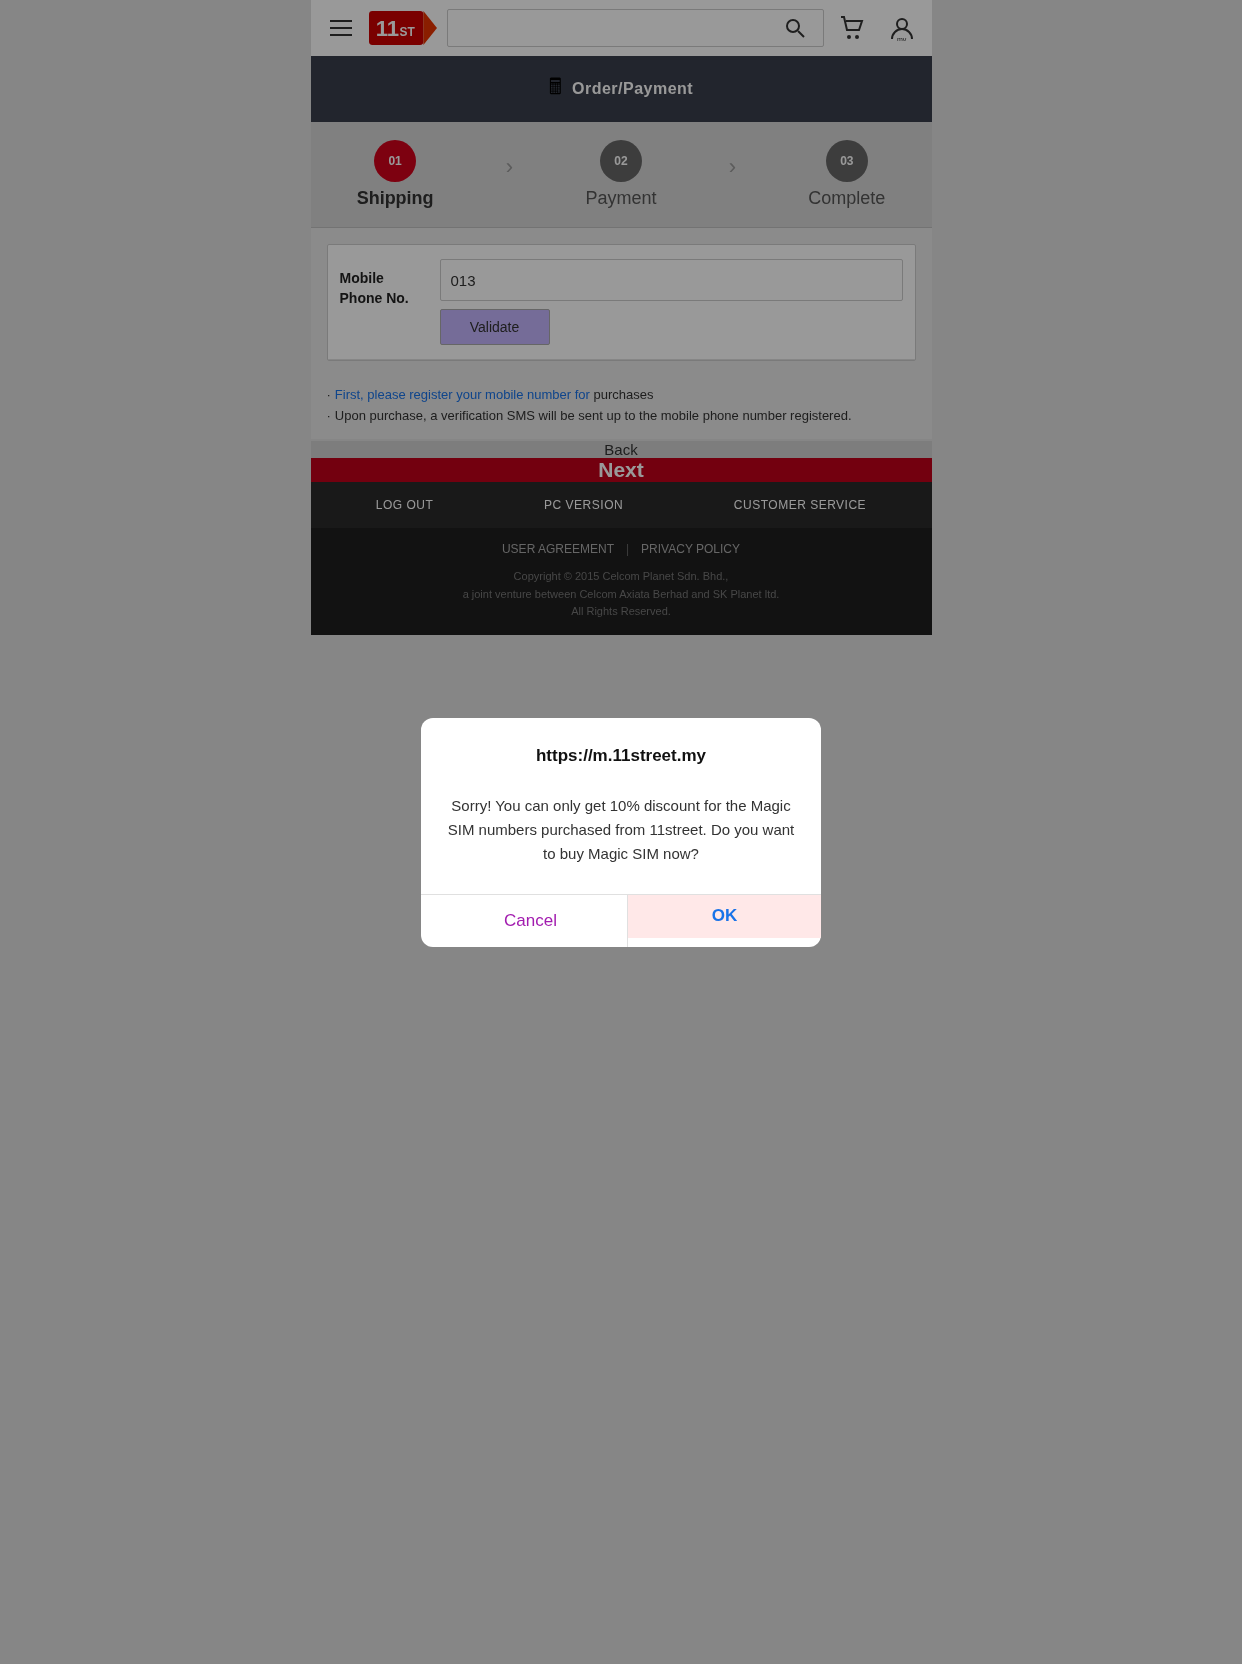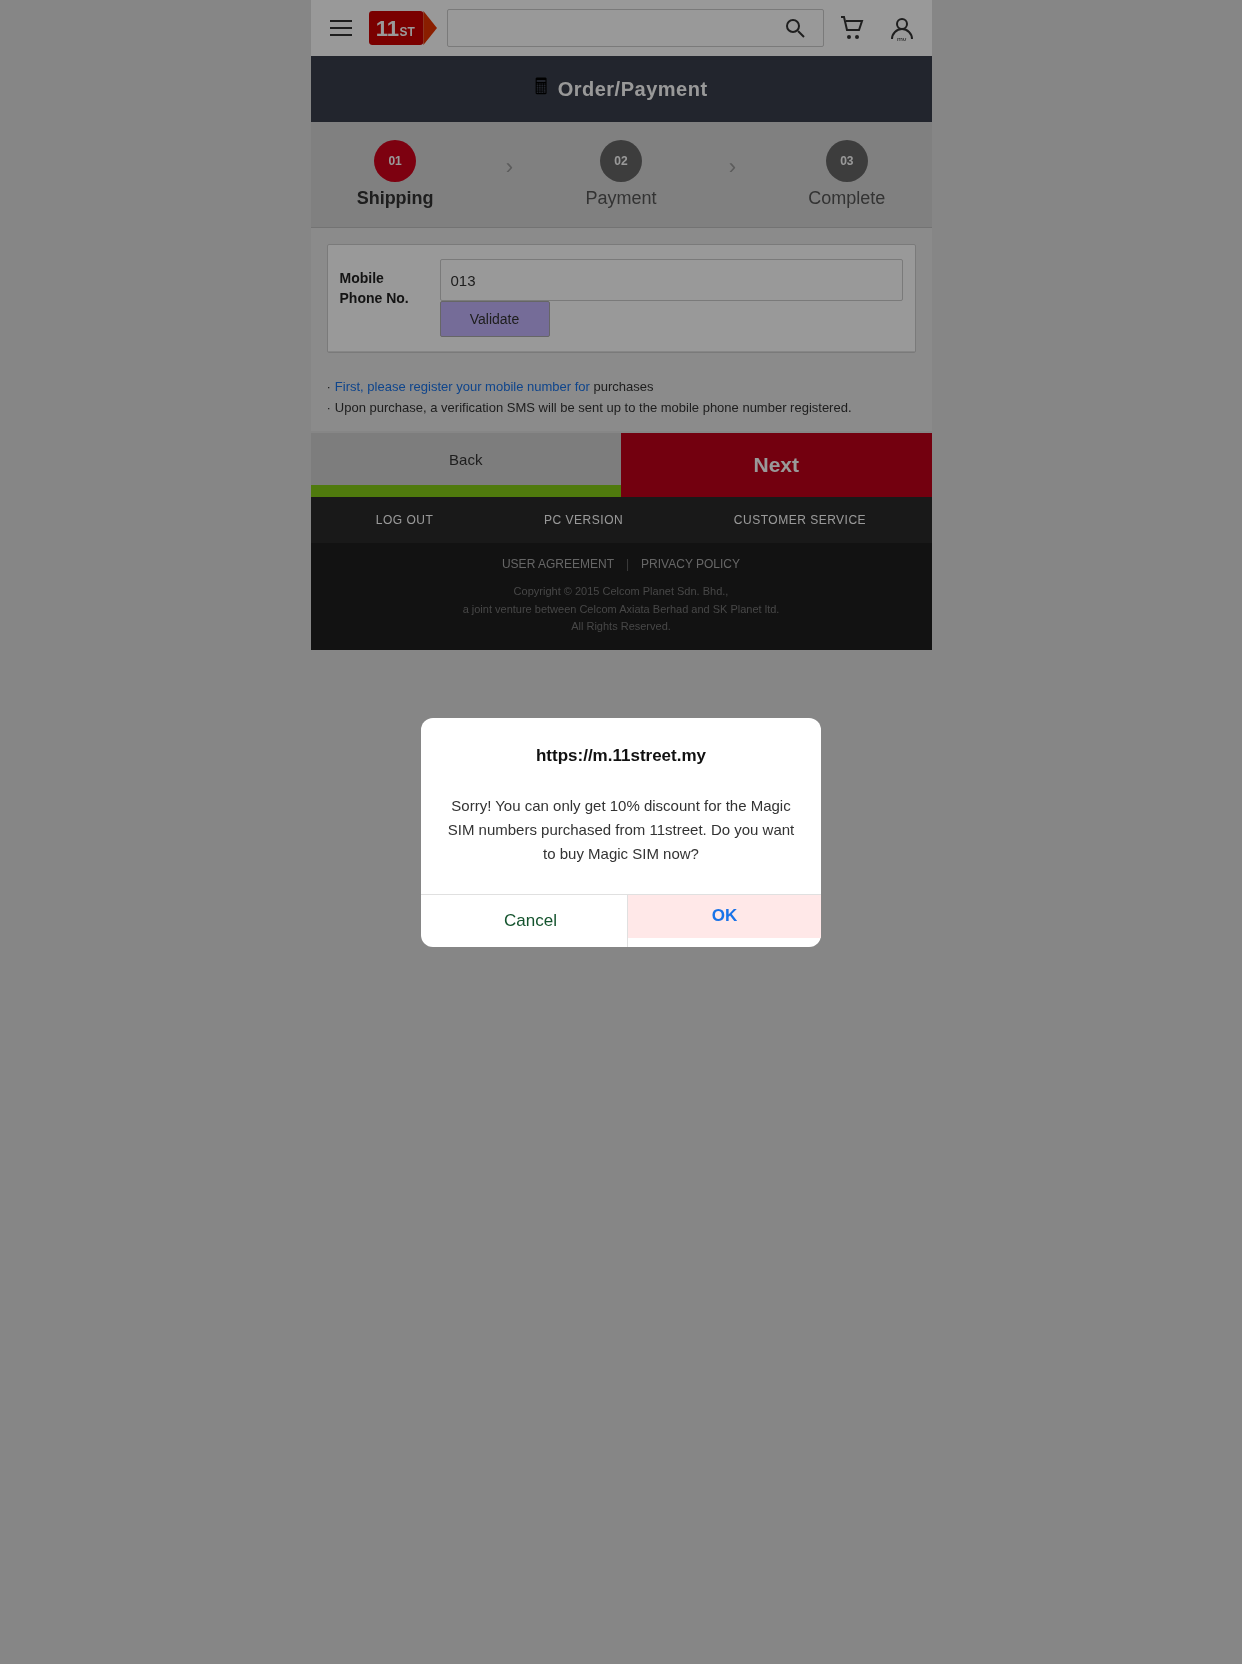--- a/index.html
+++ b/index.html
@@ -91,21 +91,21 @@
     .order-title-bar {
       background: #3a3f4b;
       display: flex;
       align-items: center;
       justify-content: center;
       padding: 14px 0;
       gap: 10px;
     }
     .order-title-text {
       color: #ffffff;
-      font-size: 20px;
+      font-size: 16px;
       font-weight: bold;
       letter-spacing: 0.5px;
     }
     .order-title-icon {
       font-size: 22px;
     }
 
     
     .stepper {
       background: #d6d6d6;
@@ -185,20 +185,21 @@
       color: #222;
       width: 100px;
       flex-shrink: 0;
       padding-top: 10px;
       line-height: 1.4;
     }
     .form-input-area {
       flex: 1;
       display: flex;
       flex-direction: column;
+      gap: 8px;
     }
     .phone-input {
       width: 100%;
       height: 42px;
       border: 1px solid #ccc;
       border-radius: 2px;
       padding: 0 10px;
       font-size: 15px;
       color: #333;
       background: #fff;
@@ -234,20 +235,21 @@
     .note-link {
       color: #1a73e8;
       text-decoration: none;
     }
 
     
     .bottom-buttons {
       display: flex;
       background: #84cc16;
       margin-top: 2px;
+      flex-direction: column;
     }
     .back-btn {
       flex: 1;
       height: 52px;
       background: #d0d0d0;
       border: none;
       font-size: 15px;
       color: #333;
       cursor: pointer;
       font-weight: 500;
@@ -343,21 +345,21 @@
       margin-top: 20px;
       border-top: 1px solid #e0e0e0;
     }
     .modal-cancel-btn {
       flex: 1;
       height: 52px;
       background: #fff;
       border: none;
       border-right: 1px solid #e0e0e0;
       font-size: 17px;
-      color: #14532d;
+      color: #a21caf;
       cursor: pointer;
       margin-left: 13px;
     }
     .modal-ok-btn {
       flex: 1;
       height: 43px;
       background: #ffe8e8;
       border: none;
       font-size: 17px;
       color: #1a73e8;

